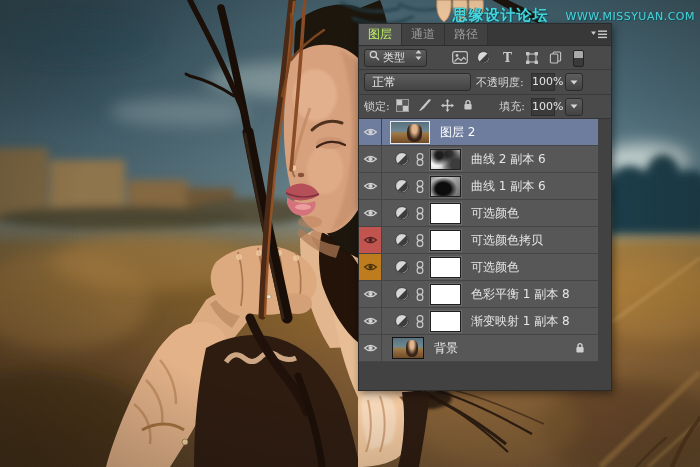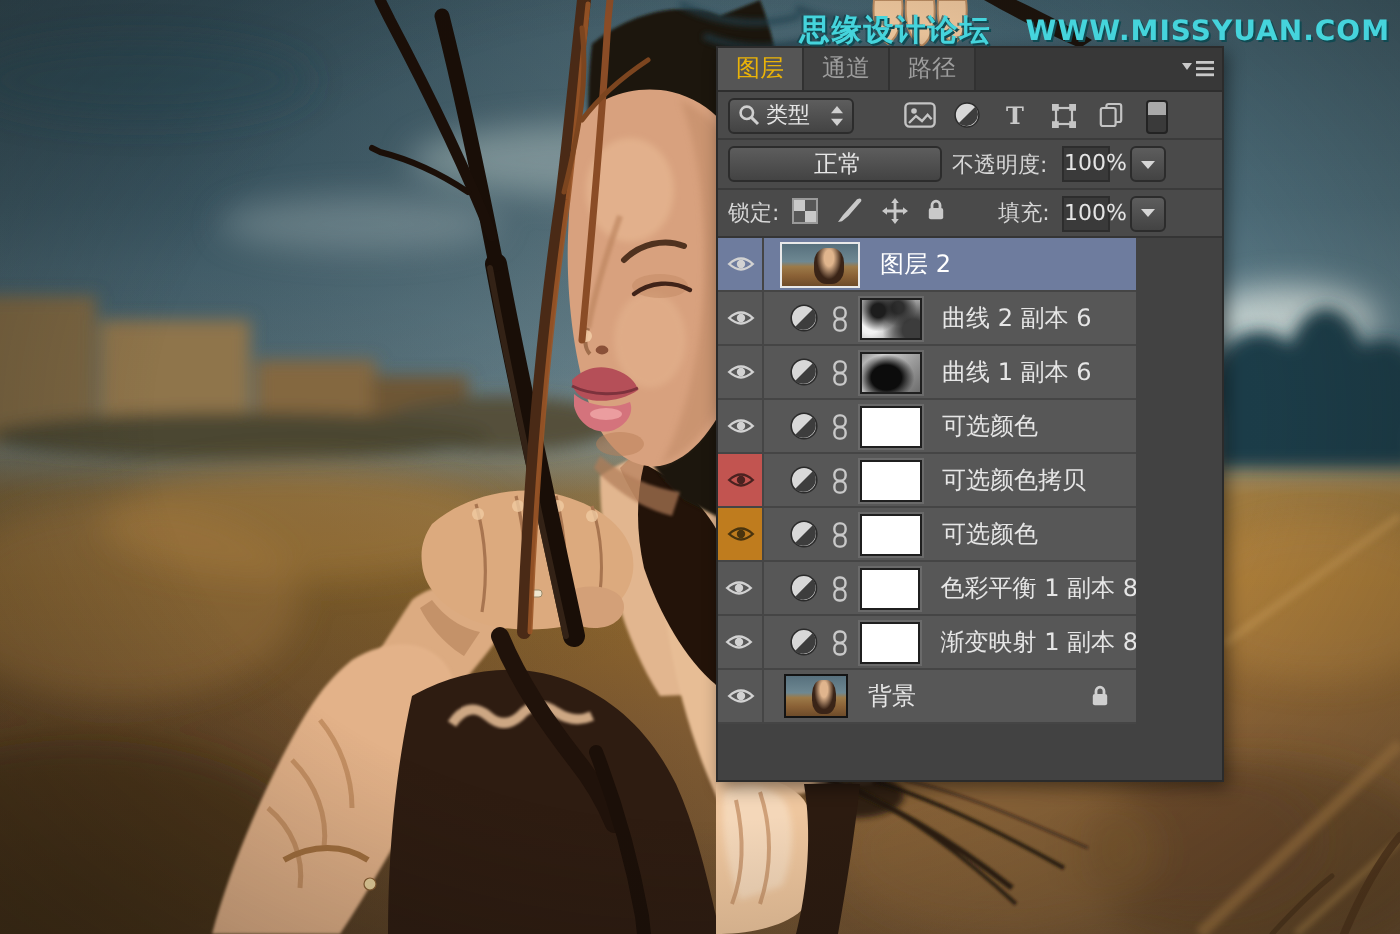--- a/index.html
+++ b/index.html
@@ -16,40 +16,40 @@
                       #a07c42 53%,#a2742f 62%,#91683a 78%,#7b5a36 100%);}
   .photo::after{content:'';position:absolute;inset:0;
     background:radial-gradient(ellipse at 50% 45%, transparent 55%, rgba(18,16,12,.35) 100%);}
   .photo svg{position:absolute;inset:0;}
 
   
   .watermark{position:absolute;top:6px;right:5px;z-index:6;display:flex;align-items:baseline;gap:17px;
              color:#45d4dc;white-space:nowrap;}
   .wm-name{font-size:15px;font-weight:bold;letter-spacing:1px;
            text-shadow:1px 1px 0 #114a52,-1px 0 0 rgba(10,60,70,.6);}
-  .wm-url{font-size:14px;font-weight:bold;letter-spacing:.5px;
+  .wm-url{font-size:11px;font-weight:normal;letter-spacing:.5px;
           text-shadow:1px 1px 0 #114a52;}
 
   
   .panel{position:absolute;left:358px;top:23px;width:254px;height:368px;z-index:5;
          background:#424242;border:1px solid #2b2b2b;box-sizing:border-box;
          box-shadow:2px 3px 8px rgba(0,0,0,.45);color:#dcdcdc;font-size:12px;}
   .tabbar{height:21px;background:#383838;display:flex;align-items:stretch;border-bottom:1px solid #2e2e2e;}
   .tab{padding:0 9px;line-height:21px;font-size:12px;background:#414141;color:#9d9d9d;
        border-right:1px solid #313131;cursor:default;white-space:nowrap;}
-  .tab.active{background:#555555;color:#eab308;text-align:center;}
+  .tab.active{background:#555555;color:#bef264;text-align:center;}
   .panel-menu{margin-left:auto;width:24px;display:flex;align-items:center;justify-content:center;}
 
   .hdr-row{display:flex;align-items:center;background:#4a4a4a;border-bottom:1px solid #3b3b3b;
            box-sizing:border-box;padding:0 5px;position:relative;}
   .filter-row{height:24px;}
   .blend-row{height:25px;}
   .lock-row{height:24px;border-bottom:1px solid #353535;}
 
-  .select-box{display:flex;align-items:center;height:18px;border-radius:3px;
+  .select-box{display:flex;height:18px;border-radius:3px;
       background:linear-gradient(180deg,#5d5d5d,#434343);border:1px solid #2c2c2c;
       box-sizing:border-box;padding:0 4px;gap:3px;}
   .kind-select{width:63px;}
   .kind-select .k-lbl{font-size:11px;color:#e2e2e2;flex:1;}
   .blend-select{width:107px;flex-direction:column;}
   .blend-select .b-lbl{font-size:12px;color:#e6e6e6;flex:1;padding-left:3px;}
 
   .f-icons{display:flex;align-items:center;gap:7px;margin-left:24px;}
   .f-btn{width:17px;height:17px;display:flex;align-items:center;justify-content:center;}
   .toggle-switch{position:absolute;left:214px;top:4px;width:11px;height:17px;border:1px solid #232323;
@@ -59,21 +59,21 @@
   .op-lbl{position:absolute;left:117px;}
   .val-box{position:absolute;left:172px;width:24px;height:18px;background:#3a3a3a;border:1px solid #2d2d2d;
       box-sizing:border-box;text-align:center;line-height:16px;font-size:11px;color:#e4e4e4;}
   .arrow-btn{position:absolute;left:206px;width:18px;height:18px;border-radius:3px;
       background:linear-gradient(180deg,#5d5d5d,#434343);border:1px solid #2c2c2c;box-sizing:border-box;
       display:flex;align-items:center;justify-content:center;}
   .lock-lbl{margin-right:6px;}
   .l-icons{display:flex;align-items:center;gap:9px;}
   .fill-lbl{position:absolute;left:138px;width:30px;text-align:center;}
 
-  .rows-wrap{width:209px;background:#14532d;}
+  .rows-wrap{width:239px;background:#14532d;}
   .lrow{height:27px;display:flex;align-items:center;background:#575757;
         border-bottom:1px solid #454545;box-sizing:border-box;}
   .lrow.selected{background:#6e7c9e;}
   .eyecell{width:23px;align-self:stretch;border-right:1px solid #454545;display:flex;
            align-items:center;justify-content:center;color:#d2d2d2;box-sizing:border-box;}
   .eyecell.red{background:#c25450;color:#4a2220;}
   .eyecell.orange{background:#bf7c1e;color:#49340e;}
   .adj-ic{margin-left:13px;width:14px;height:14px;}
   .chain-ic{margin-left:7px;width:8px;height:13px;color:#c9c9c9;}
   .mask{margin-left:6px;width:29px;height:19px;border:1px solid #1f1f1f;background:#fff;box-shadow:0 0 0 1px #6a6a6a;}

